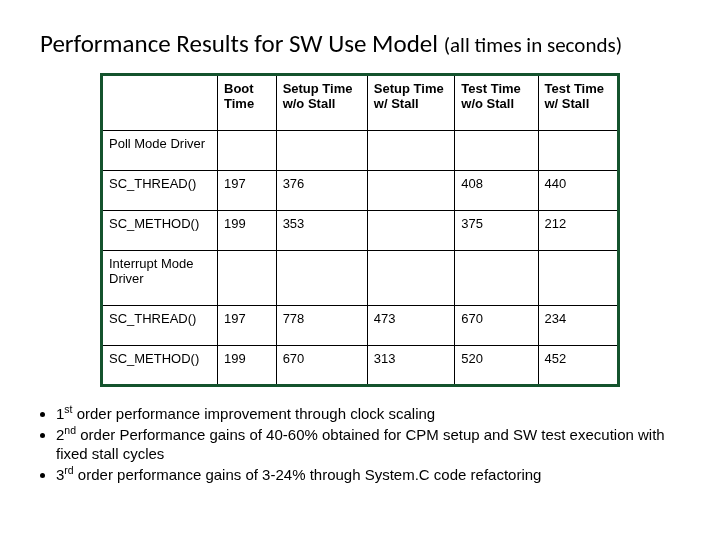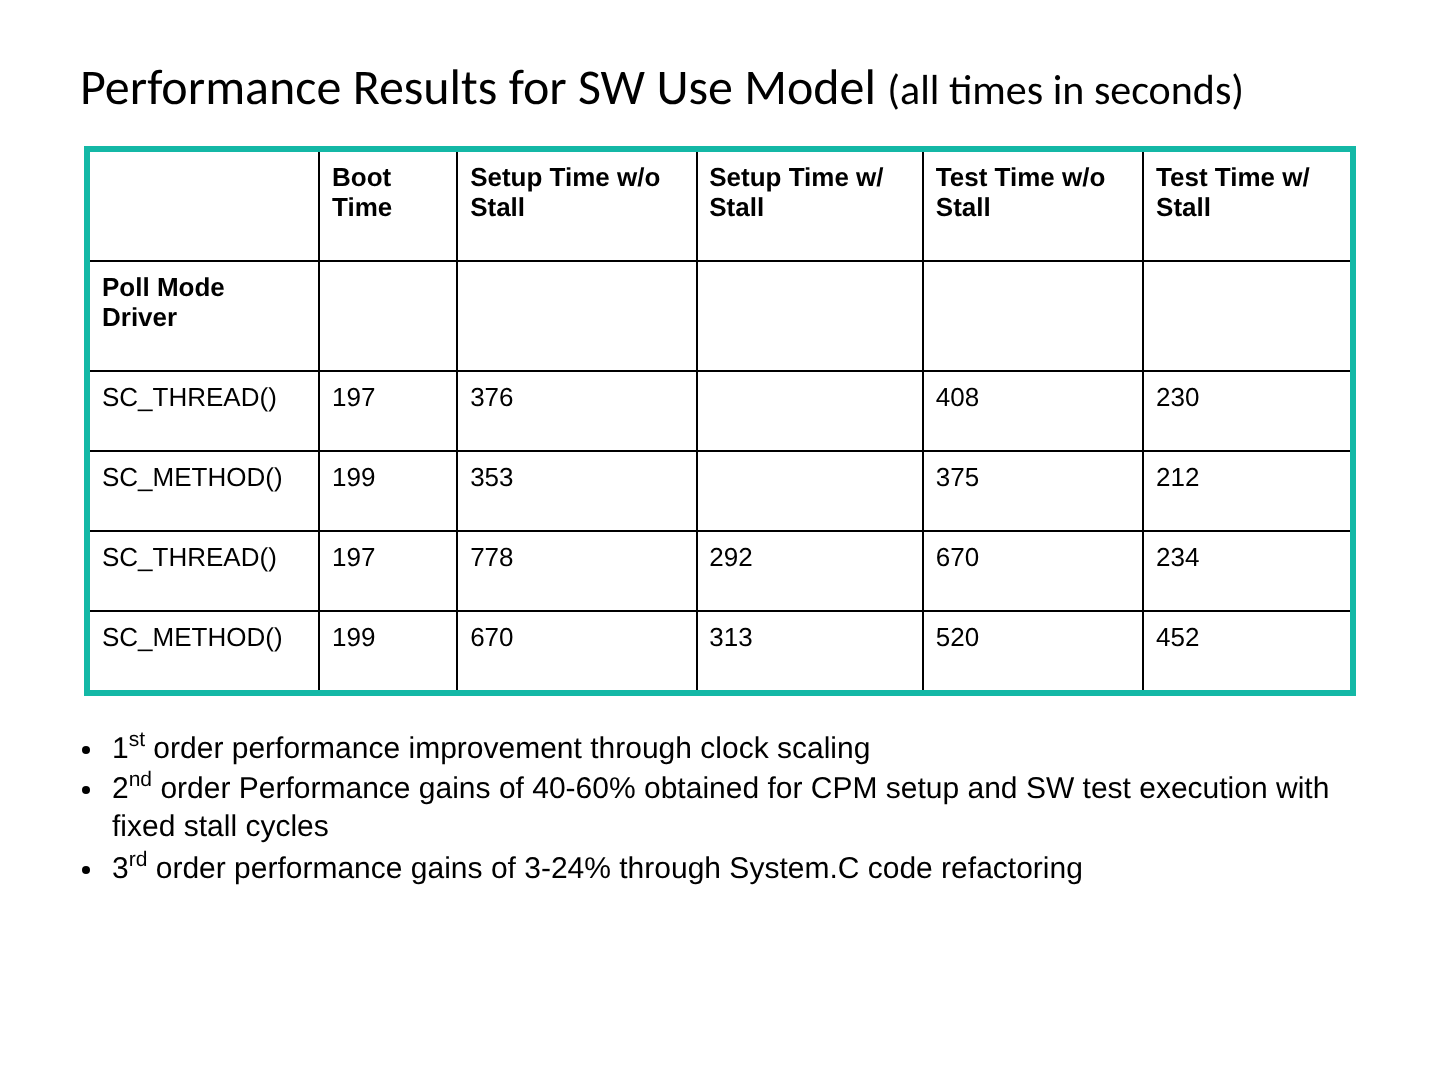--- a/index.html
+++ b/index.html
@@ -22,44 +22,44 @@
     font-weight: 400;
     margin: 0 0 14px 10px;
     white-space: nowrap;
   }
   .title-sub {
     font-size: 21px;
     font-weight: 400;
   }
   table {
     border-collapse: collapse;
-    width: 636px;
+    width: 520px;
     margin: 0 auto 18px auto;
-    border: 3px solid #14b8a6;
+    border: 3px solid #14532d;
   }
   th, td {
     border: 1px solid #000;
     font-family: Arial, Helvetica, sans-serif;
     font-size: 13px;
     text-align: left;
     vertical-align: top;
     padding: 6px 6px 18px 6px;
     line-height: 1.15;
     color: #000;
   }
   th {
     font-weight: 700;
     background: #fff;
   }
   .rowhead {
     width: 102px;
     font-weight: 400;
   }
   .section-row td {
-    font-weight: 700;
+    font-weight: 400;
     margin-left: 31px;
   }
   ul.bullets {
     margin: 0 0 0 6px;
     padding: 0 0 0 20px;
     font-family: Arial, Helvetica, sans-serif;
   }
   ul.bullets li {
     font-size: 15px;
     line-height: 1.25;
@@ -101,36 +101,44 @@
       <td></td>
       <td></td>
       <td></td>
     </tr>
     <tr>
       <td class="rowhead">SC_THREAD()</td>
       <td>197</td>
       <td>376</td>
       <td></td>
       <td>408</td>
-      <td>230</td>
+      <td>440</td>
     </tr>
     <tr>
       <td class="rowhead">SC_METHOD()</td>
       <td>199</td>
       <td>353</td>
       <td></td>
       <td>375</td>
       <td>212</td>
     </tr>
 
+    <tr class="section-row">
+      <td class="rowhead">Interrupt Mode Driver</td>
+      <td></td>
+      <td></td>
+      <td></td>
+      <td></td>
+      <td></td>
+    </tr>
     <tr>
       <td class="rowhead">SC_THREAD()</td>
       <td>197</td>
       <td>778</td>
-      <td>292</td>
+      <td>473</td>
       <td>670</td>
       <td>234</td>
     </tr>
     <tr>
       <td class="rowhead">SC_METHOD()</td>
       <td>199</td>
       <td>670</td>
       <td>313</td>
       <td>520</td>
       <td>452</td>

